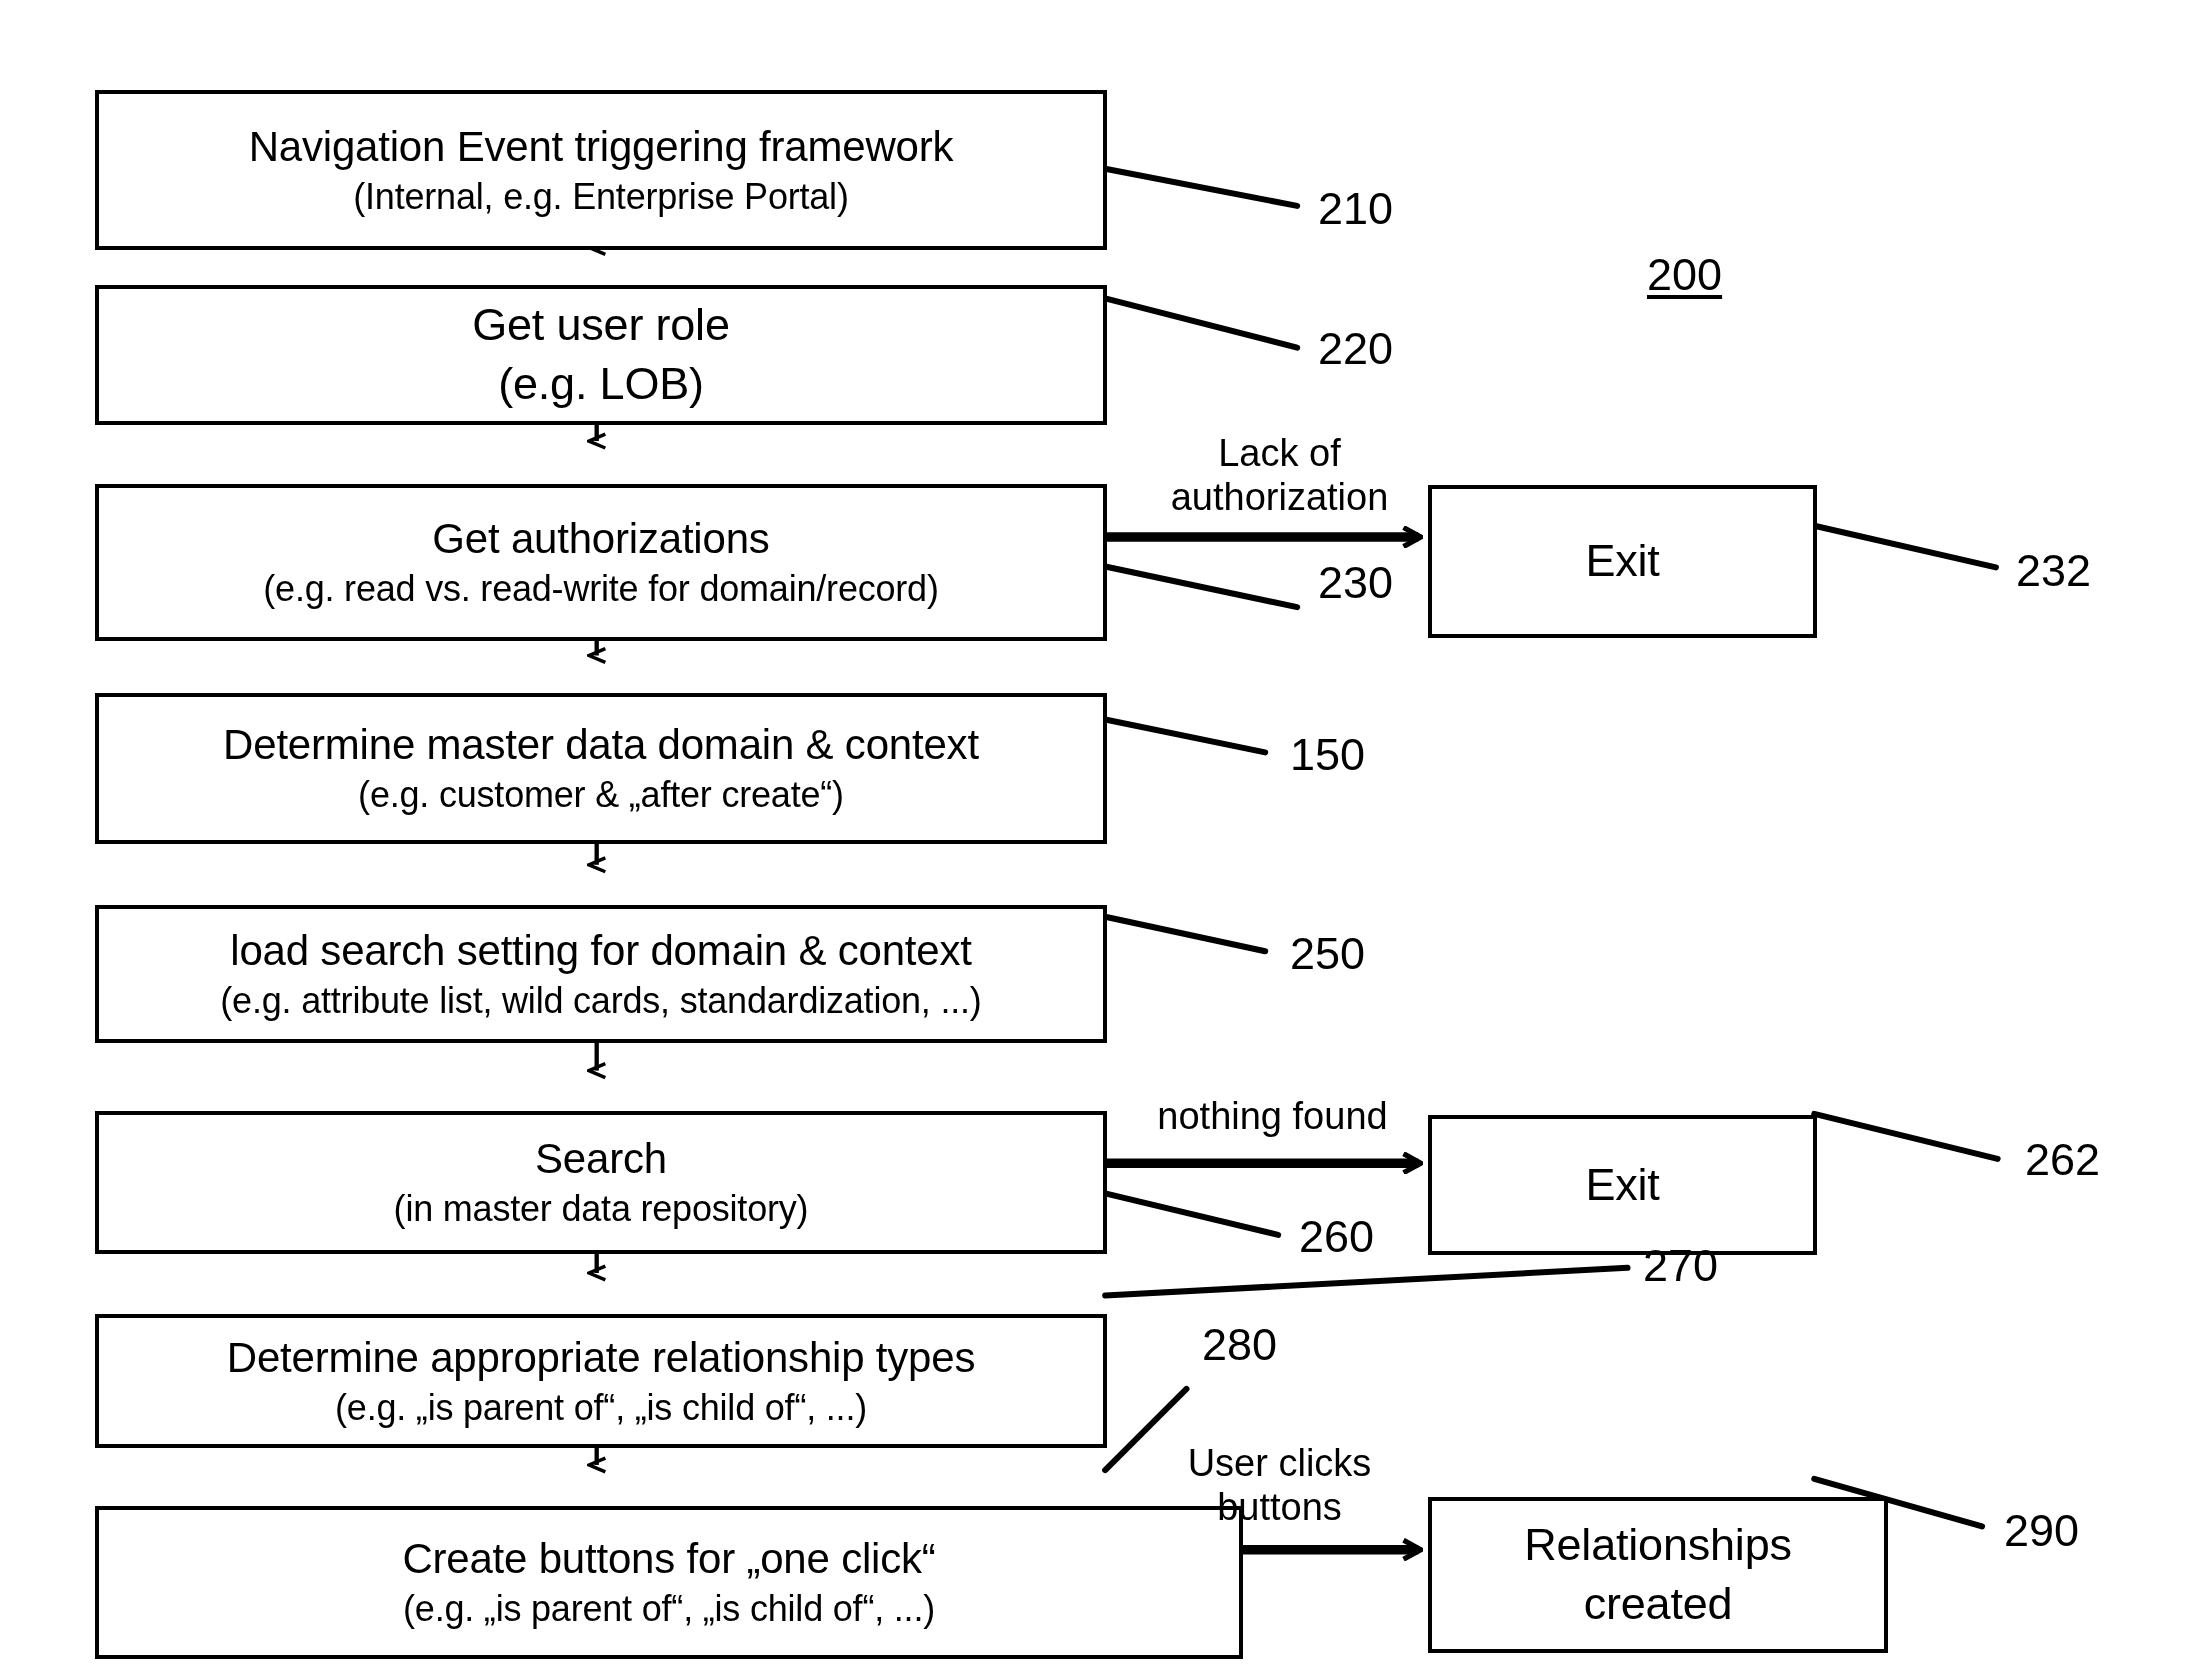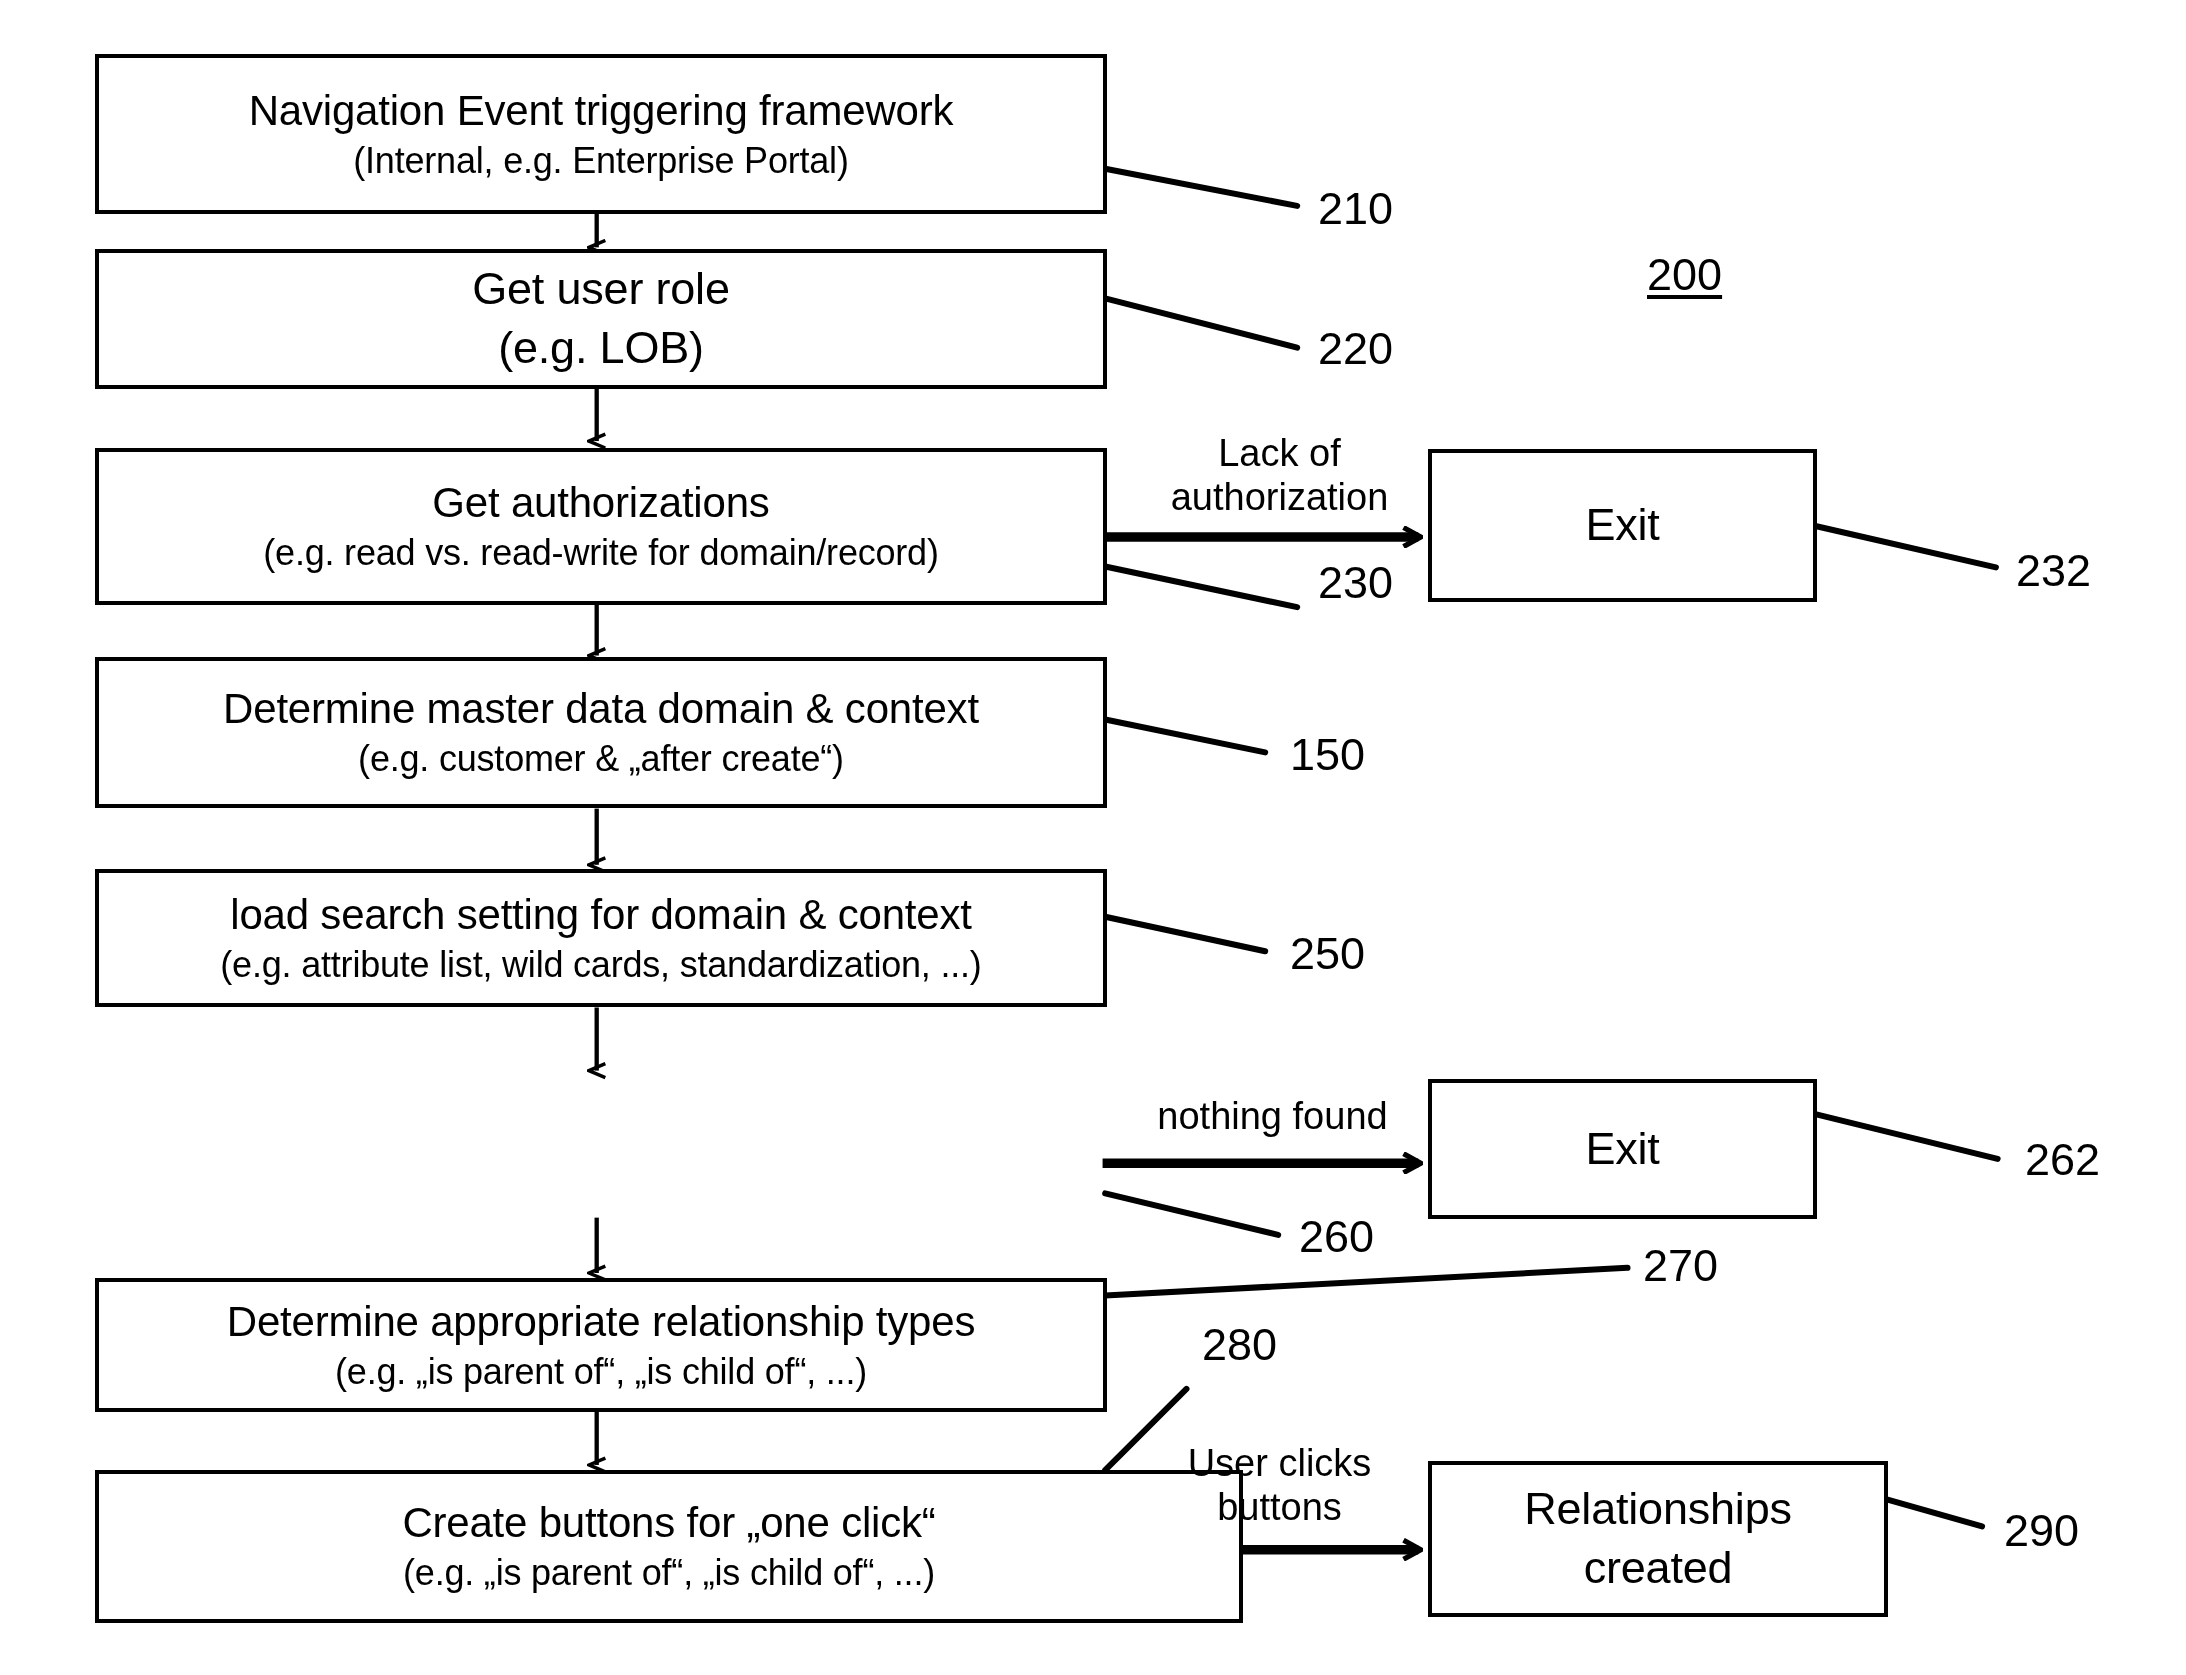--- a/index.html
+++ b/index.html
@@ -31,20 +31,21 @@
     position: absolute;
     box-sizing: border-box;
     border: 4.3px solid #000000;
     background: #ffffff;
     display: flex;
     flex-direction: column;
     align-items: center;
     justify-content: center;
     text-align: center;
     line-height: 1.12;
+    margin-top: 36px;
   }
   .node .ln1 {
     font-size: 42px;
     white-space: nowrap;
     letter-spacing: -0.2px;
   }
   .node .ln2 {
     font-size: 36px;
     white-space: nowrap;
     margin-top: 7px;
@@ -148,20 +149,24 @@
   <div class="node" style="left:95px; top:657px; width:1012px; height:151px;">
     <div class="ln1">Determine master data domain &amp; context</div>
     <div class="ln2">(e.g. customer &amp; „after create“)</div>
   </div>
 
   <div class="node" style="left:95px; top:869px; width:1012px; height:138px;">
     <div class="ln1">load search setting for domain &amp; context</div>
     <div class="ln2">(e.g. attribute list, wild cards, standardization, ...)</div>
   </div>
 
+  <div class="node" style="left:95px; top:1075px; width:1012px; height:143px;">
+    <div class="ln1">Search</div>
+    <div class="ln2">(in master data repository)</div>
+  </div>
 
   <div class="node exit" style="left:1428px; top:1079px; width:389px; height:140px;">
     <div class="ln1">Exit</div>
   </div>
 
   <div class="node" style="left:95px; top:1278px; width:1012px; height:134px;">
     <div class="ln1">Determine appropriate relationship types</div>
     <div class="ln2">(e.g. „is parent of“, „is child of“, ...)</div>
   </div>
 

